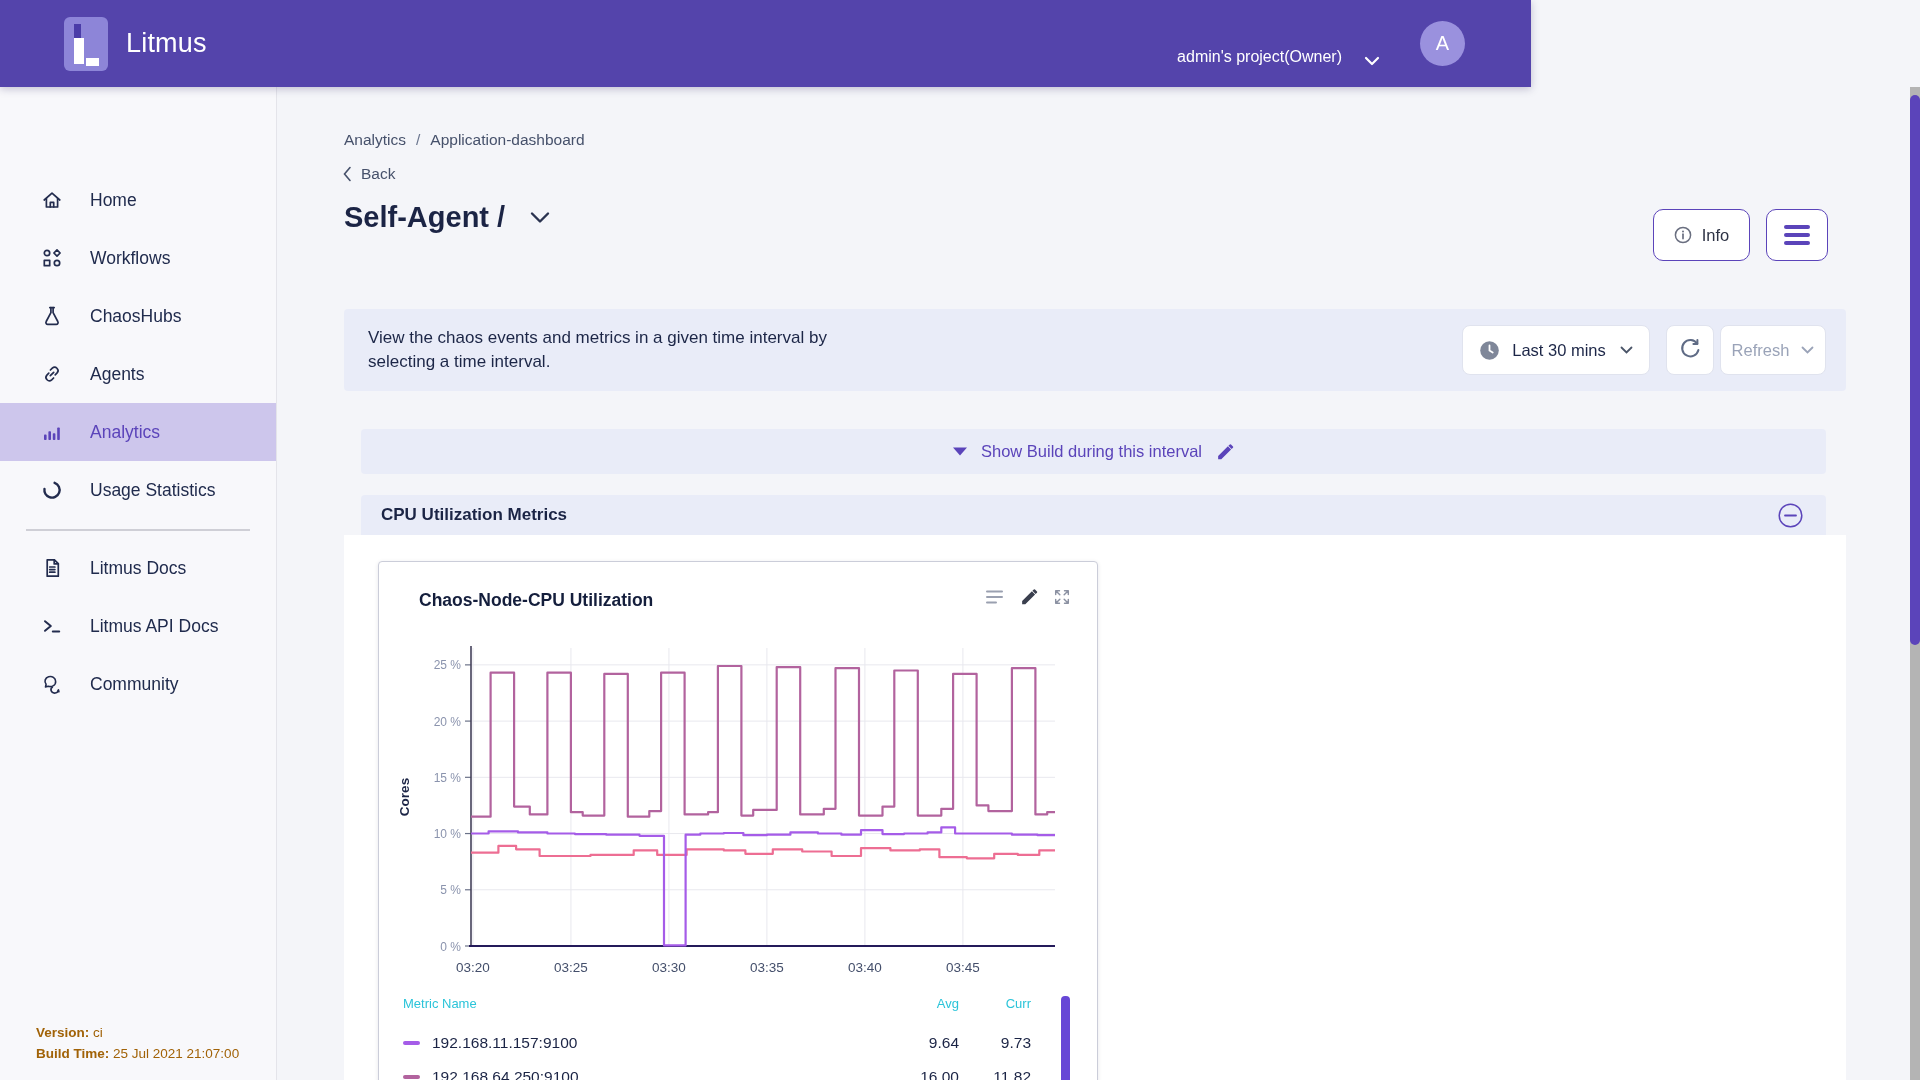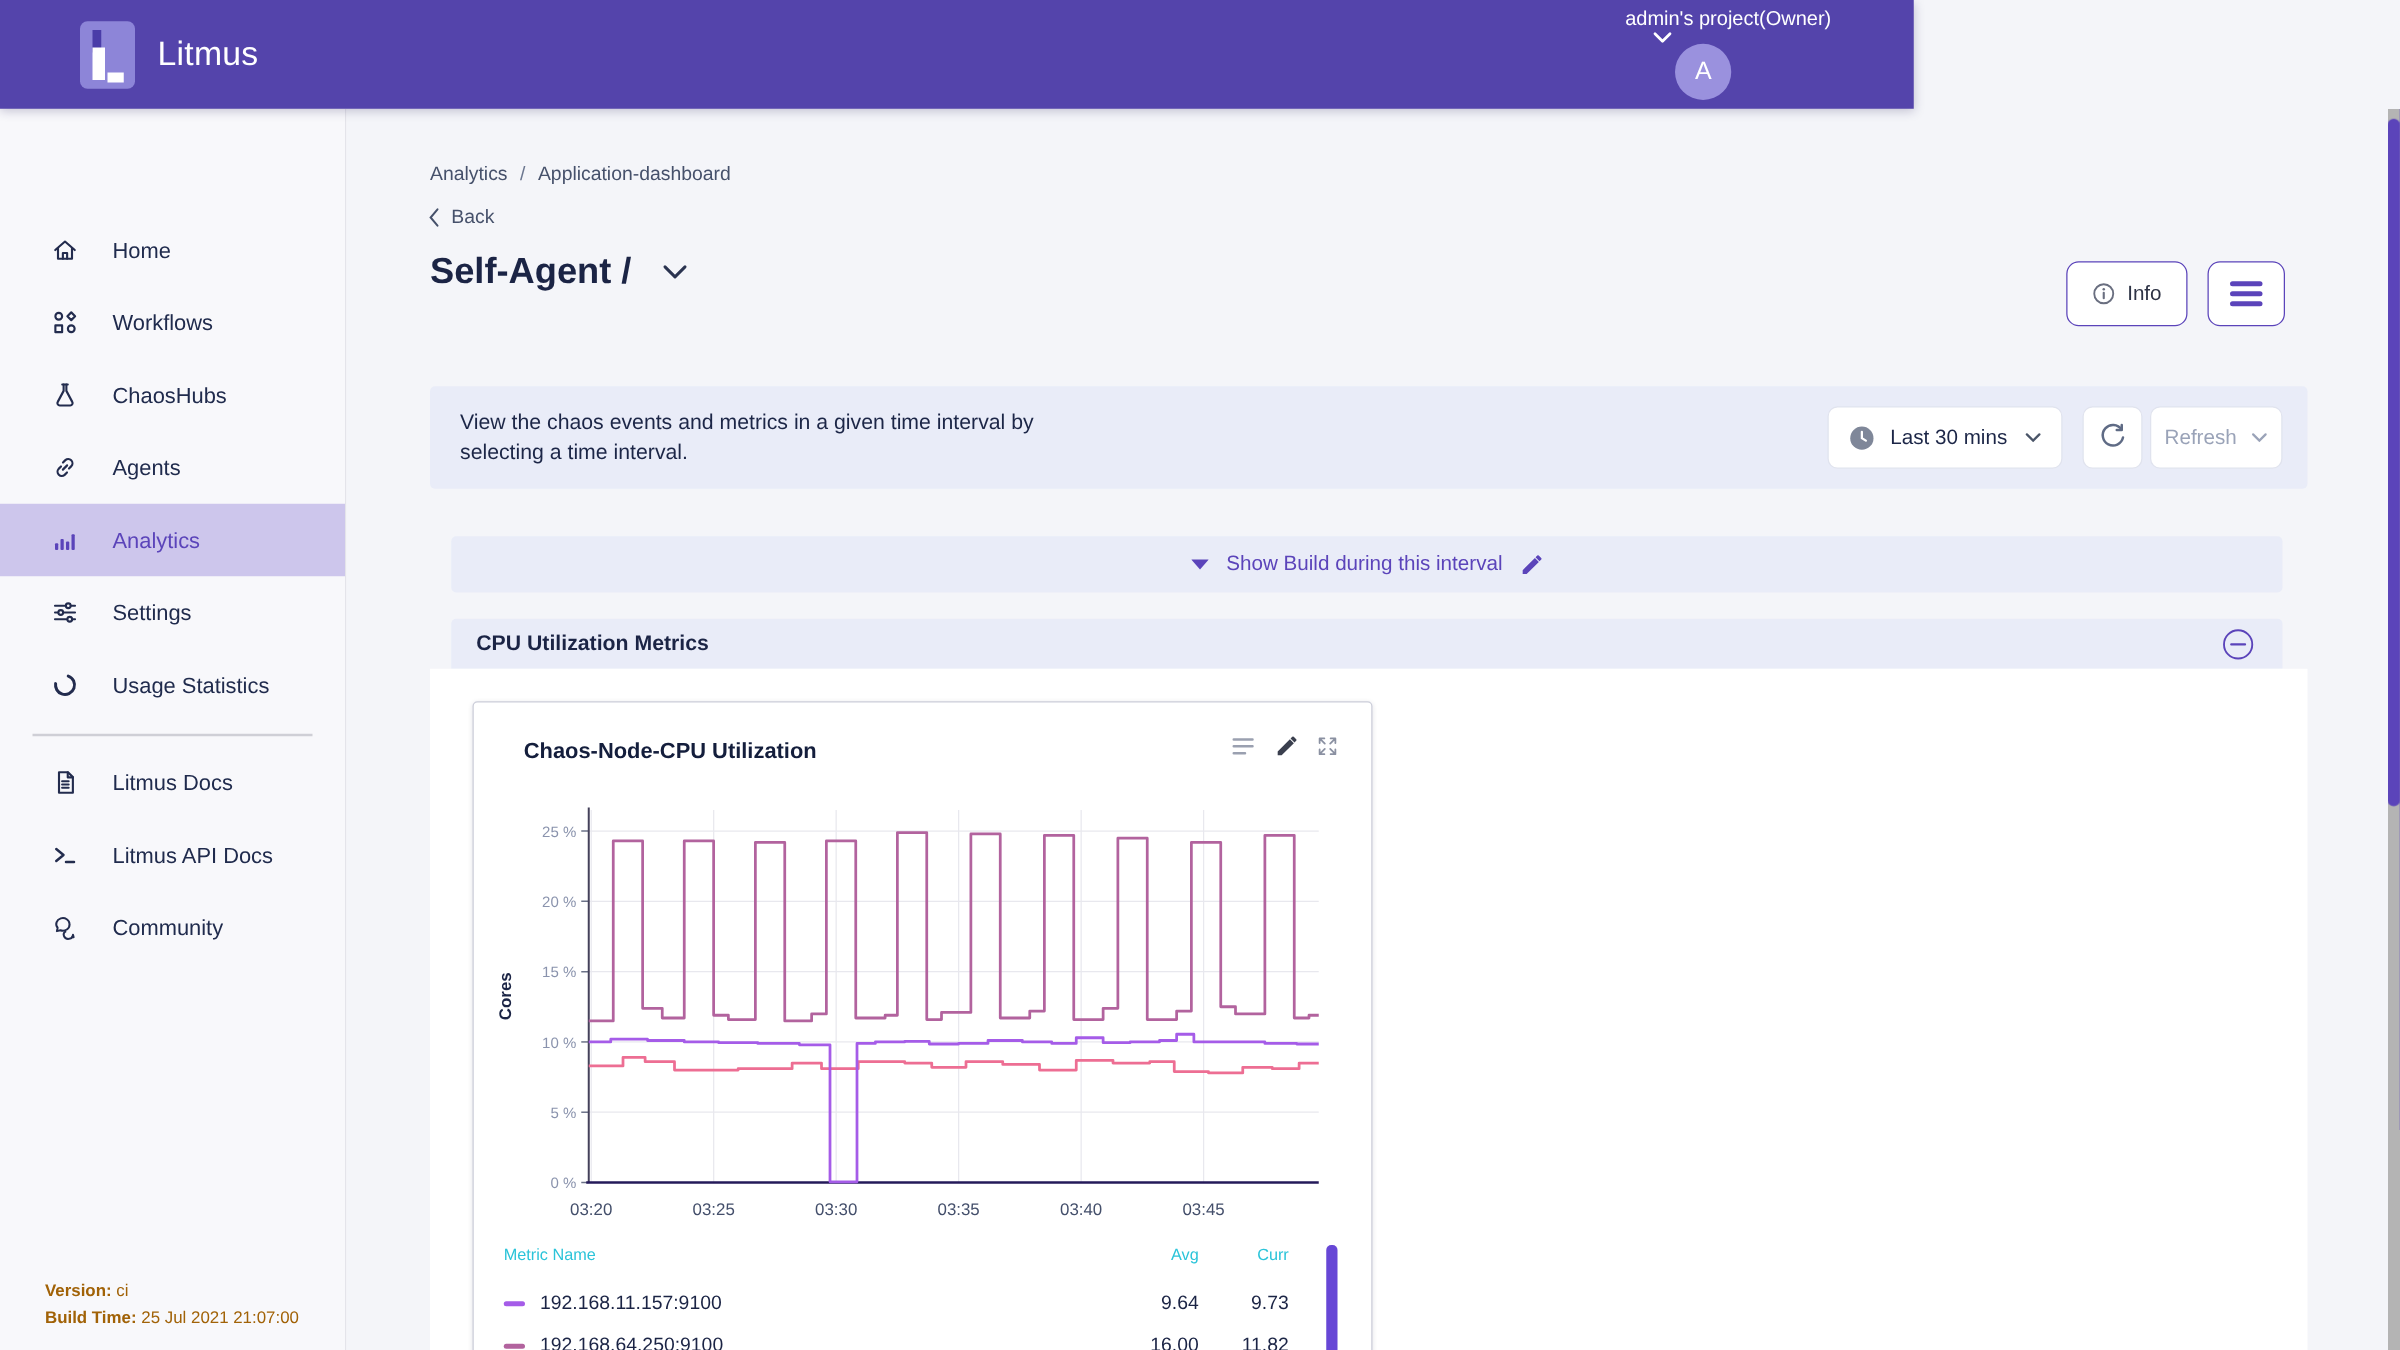--- a/index.html
+++ b/index.html
@@ -5,21 +5,21 @@
   * { margin:0; padding:0; box-sizing:border-box; }
   html,body { width:1920px; height:1080px; overflow:hidden; font-family:"Liberation Sans",sans-serif; background:#f4f5f9; }
 
   
   .header { position:fixed; top:0; left:0; width:1531px; height:87px; background:#5444ab; display:flex; align-items:center; z-index:50; box-shadow:0 2px 8px rgba(40,30,90,.25); }
   .logo-tile { width:44px; height:54px; border-radius:6px; background:#8d85d8; margin-left:64px; position:relative; flex:0 0 auto; }
   .logo-accent { position:absolute; left:10px; top:7px; width:7px; height:18px; background:#4a3ca8; }
   .logo-vert { position:absolute; left:10px; top:21px; width:10px; height:26px; background:#ffffff; }
   .logo-horiz { position:absolute; left:22px; top:41px; width:13px; height:8px; background:#ffffff; }
   .brand { color:#fff; font-size:27px; font-weight:500; margin-left:18px; letter-spacing:.2px; }
-  .header-right { margin-left:auto; display:flex; align-items:flex-start; margin-right:66px;flex-direction:column; }
+  .header-right { margin-left:auto; display:flex; align-items:flex-end; margin-right:66px; }
   .project-label { color:#fff; font-size:16px; }
   .project-chevron { margin-left:22px; display:flex; }
   .avatar { width:45px; height:45px; border-radius:50%; background:#9a91de; color:#fff; font-size:20px; display:flex; align-items:center; justify-content:center; margin-left:40px; }
 
   
   .sidebar { position:fixed; top:87px; left:0; bottom:0; width:277px; background:#f8f8fb; border-right:1px solid #e4e4ea; z-index:40; }
   .side-list { margin-top:84px; }
   .side-list.secondary { margin-top:0; }
   .side-item { height:58px; display:flex; align-items:center; padding-left:40px; cursor:pointer; }
   .side-item .icon { width:24px; height:24px; display:flex; align-items:center; justify-content:center; flex:0 0 auto; }
@@ -155,33 +155,20 @@
       <div class="side-item selected">
         <span class="icon">
           <svg width="22" height="22" viewBox="0 0 22 22" fill="#5b44ba">
             <rect x="3" y="13.6" width="2.6" height="5.4" rx="0.8"></rect>
             <rect x="7.4" y="10.2" width="2.6" height="8.8" rx="0.8"></rect>
             <rect x="11.8" y="12.2" width="2.6" height="6.8" rx="0.8"></rect>
             <rect x="16.2" y="6.4" width="2.6" height="12.6" rx="0.8"></rect>
           </svg>
         </span>
         <span class="label">Analytics</span>
-      </div>
-      <div class="side-item">
-        <span class="icon">
-          <svg width="22" height="22" viewBox="0 0 22 22" fill="none" stroke="#232c4e" stroke-width="1.7" stroke-linecap="round" stroke-linejoin="round">
-            <path d="M3 5.6h16"></path>
-            <circle cx="13.6" cy="5.6" r="1.9" fill="#f8f8fb"></circle>
-            <path d="M3 11h16"></path>
-            <circle cx="7.6" cy="11" r="1.9" fill="#f8f8fb"></circle>
-            <path d="M3 16.4h16"></path>
-            <circle cx="14.8" cy="16.4" r="1.9" fill="#f8f8fb"></circle>
-          </svg>
-        </span>
-        <span class="label">Settings</span>
       </div>
       <div class="side-item">
         <span class="icon">
           <svg width="22" height="22" viewBox="0 0 22 22" fill="none" stroke="#232c4e" stroke-width="2.4" stroke-linecap="round">
             <circle cx="11" cy="11" r="7.6" stroke-dasharray="34 14" transform="rotate(-70 11 11)"></circle>
           </svg>
         </span>
         <span class="label">Usage Statistics</span>
       </div>
     </div>

